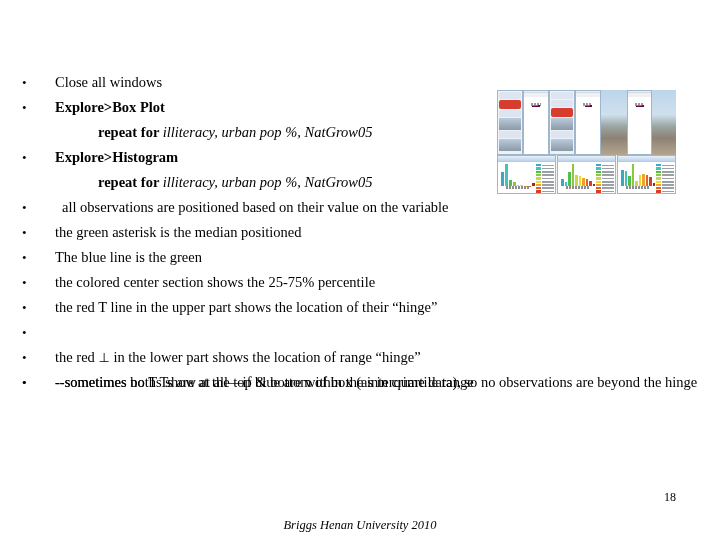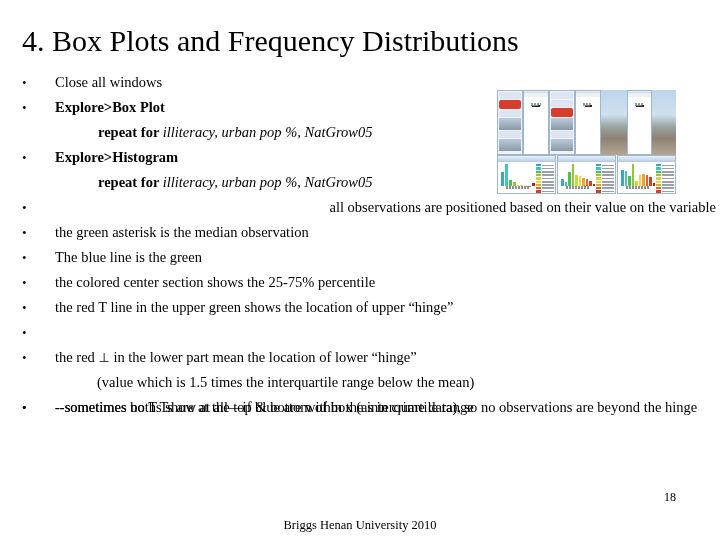--- a/index.html
+++ b/index.html
@@ -76,21 +76,20 @@
     left: 98px;
   }
   .txt.indent-paren {
     left: 100px;
   }
   .txt.indent-paren2 {
     left: 97px;
   }
   .txt.indent-allobs {
     left: 62px;
-    text-align: right;
   }
   .txt.no-bullet {
     left: 22px;
   }
   .txt.wrapbody {
     white-space: normal;
     line-height: 25px;
   }
 
   b, .b { font-weight: 700; }
@@ -116,20 +115,21 @@
   
   #footer {
     position: absolute;
     left: 0px;
     top: 518px;
     width: 720px;
     text-align: center;
     font-size: 12.5px;
     line-height: 15px;
     font-family: "Liberation Serif", "DejaVu Serif", serif;
+    font-style: italic;
   }
 
   
   #thumb {
     position: absolute;
     left: 497px;
     top: 90px;
     width: 179px;
     height: 104px;
     overflow: hidden;
@@ -338,21 +338,20 @@
     width: 24px;
     height: 3px;
     background: repeating-linear-gradient(90deg,#8d8d8d 0 2px,transparent 2px 3px);
   }
 </style>
 </head>
 <body>
 
 <div id="slide">
 
-  <div id="slide-title">4. Box Plots and Frequency Distributions</div>
 
   <div id="body-block">
 
     <div class="line">
       <span class="bullet">•</span>
       <span class="txt">Close all windows</span>
     </div>
 
     <div class="line">
       <span class="bullet">•</span>
@@ -373,50 +372,47 @@
     </div>
 
 
     <div class="line">
       <span class="bullet">•</span>
       <span class="txt indent-allobs">all observations are positioned based on their value on the variable</span>
     </div>
 
     <div class="line">
       <span class="bullet">•</span>
-      <span class="txt">the green asterisk is the median observation</span>
+      <span class="txt">the green asterisk is the median positioned</span>
     </div>
 
     <div class="line">
       <span class="bullet">•</span>
       <span class="txt">The blue line is the green</span>
     </div>
 
     <div class="line">
       <span class="bullet">•</span>
       <span class="txt">the colored center section shows the 25-75% percentile</span>
     </div>
 
     <div class="line">
       <span class="bullet">•</span>
-      <span class="txt">the red T line in the upper green shows the location of  upper “hinge”</span>
-    </div>
-
-    <div class="line">
-      <span class="bullet">•</span>
-    </div>
-
-    <div class="line">
-      <span class="bullet">•</span>
-      <span class="txt"><span>the red </span><span class="perp">⊥</span><span> in the lower part mean the location of  lower “hinge”</span></span>
-    </div>
-
-    <div class="line">
-      <span class="txt indent-paren2">(value which is 1.5 times the interquartile range below  the mean)</span>
-    </div>
+      <span class="txt">the red T line in the upper part shows the location of  their “hinge”</span>
+    </div>
+
+    <div class="line">
+      <span class="bullet">•</span>
+    </div>
+
+    <div class="line">
+      <span class="bullet">•</span>
+      <span class="txt"><span>the red </span><span class="perp">⊥</span><span> in the lower part shows the location of  range “hinge”</span></span>
+    </div>
+
 
     <div class="line wrap">
       <span class="bullet">•</span>
       <span class="txt wrapbody">--sometimes both Ts are at the top &amp; bottom of box (as in crime data), so no observations are beyond the hinge</span>
     </div>
 
     <div class="line">
       <span class="bullet">•</span>
       <span class="txt">--sometimes no Ts show at all—if blue are within the interquartile range</span>
     </div>

